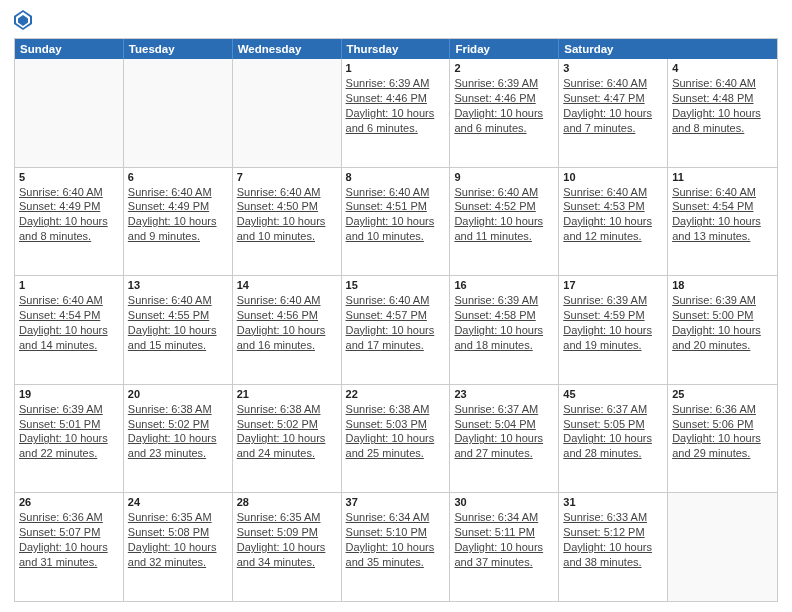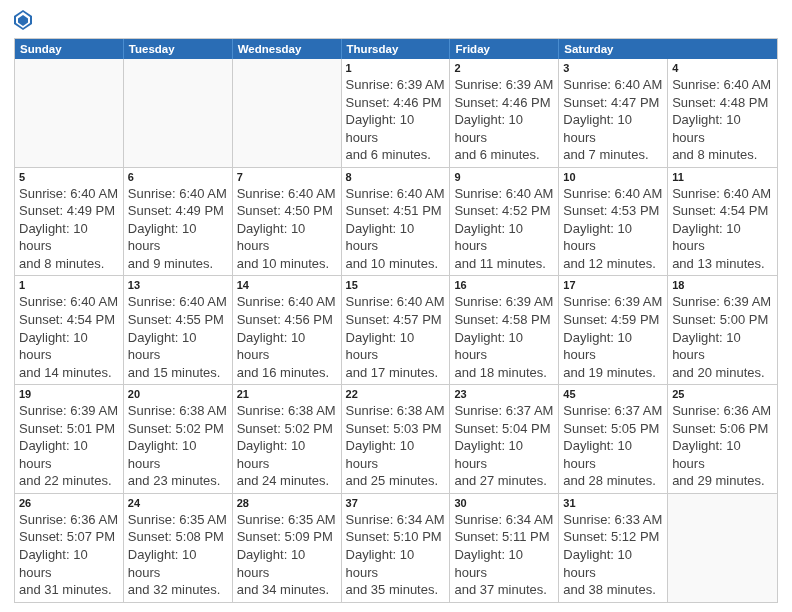--- a/index.html
+++ b/index.html
@@ -102,23 +102,24 @@
     }
     .cal-cell:last-child { border-right: none; }
     .cal-cell.empty { background: #f9f9f9; }
     .day-num {
       font-size: 11px;
       font-weight: bold;
       color: #222;
       margin-bottom: 2px;
     }
     .day-info {
-      font-size: 13px;
+      font-size: 11px;
       color: #444;
       line-height: 1.35;
+      text-decoration: underline;
     }
   </style>
 </head>
 <body>
 
 <div class="page">
   <div class="header">
     <div class="logo">
       <svg class="logo-icon" viewBox="0 0 18 20" xmlns="http://www.w3.org/2000/svg">
         <polygon points="9,0 18,6 18,14 9,20 0,14 0,6" fill="#2a6db5"></polygon>

